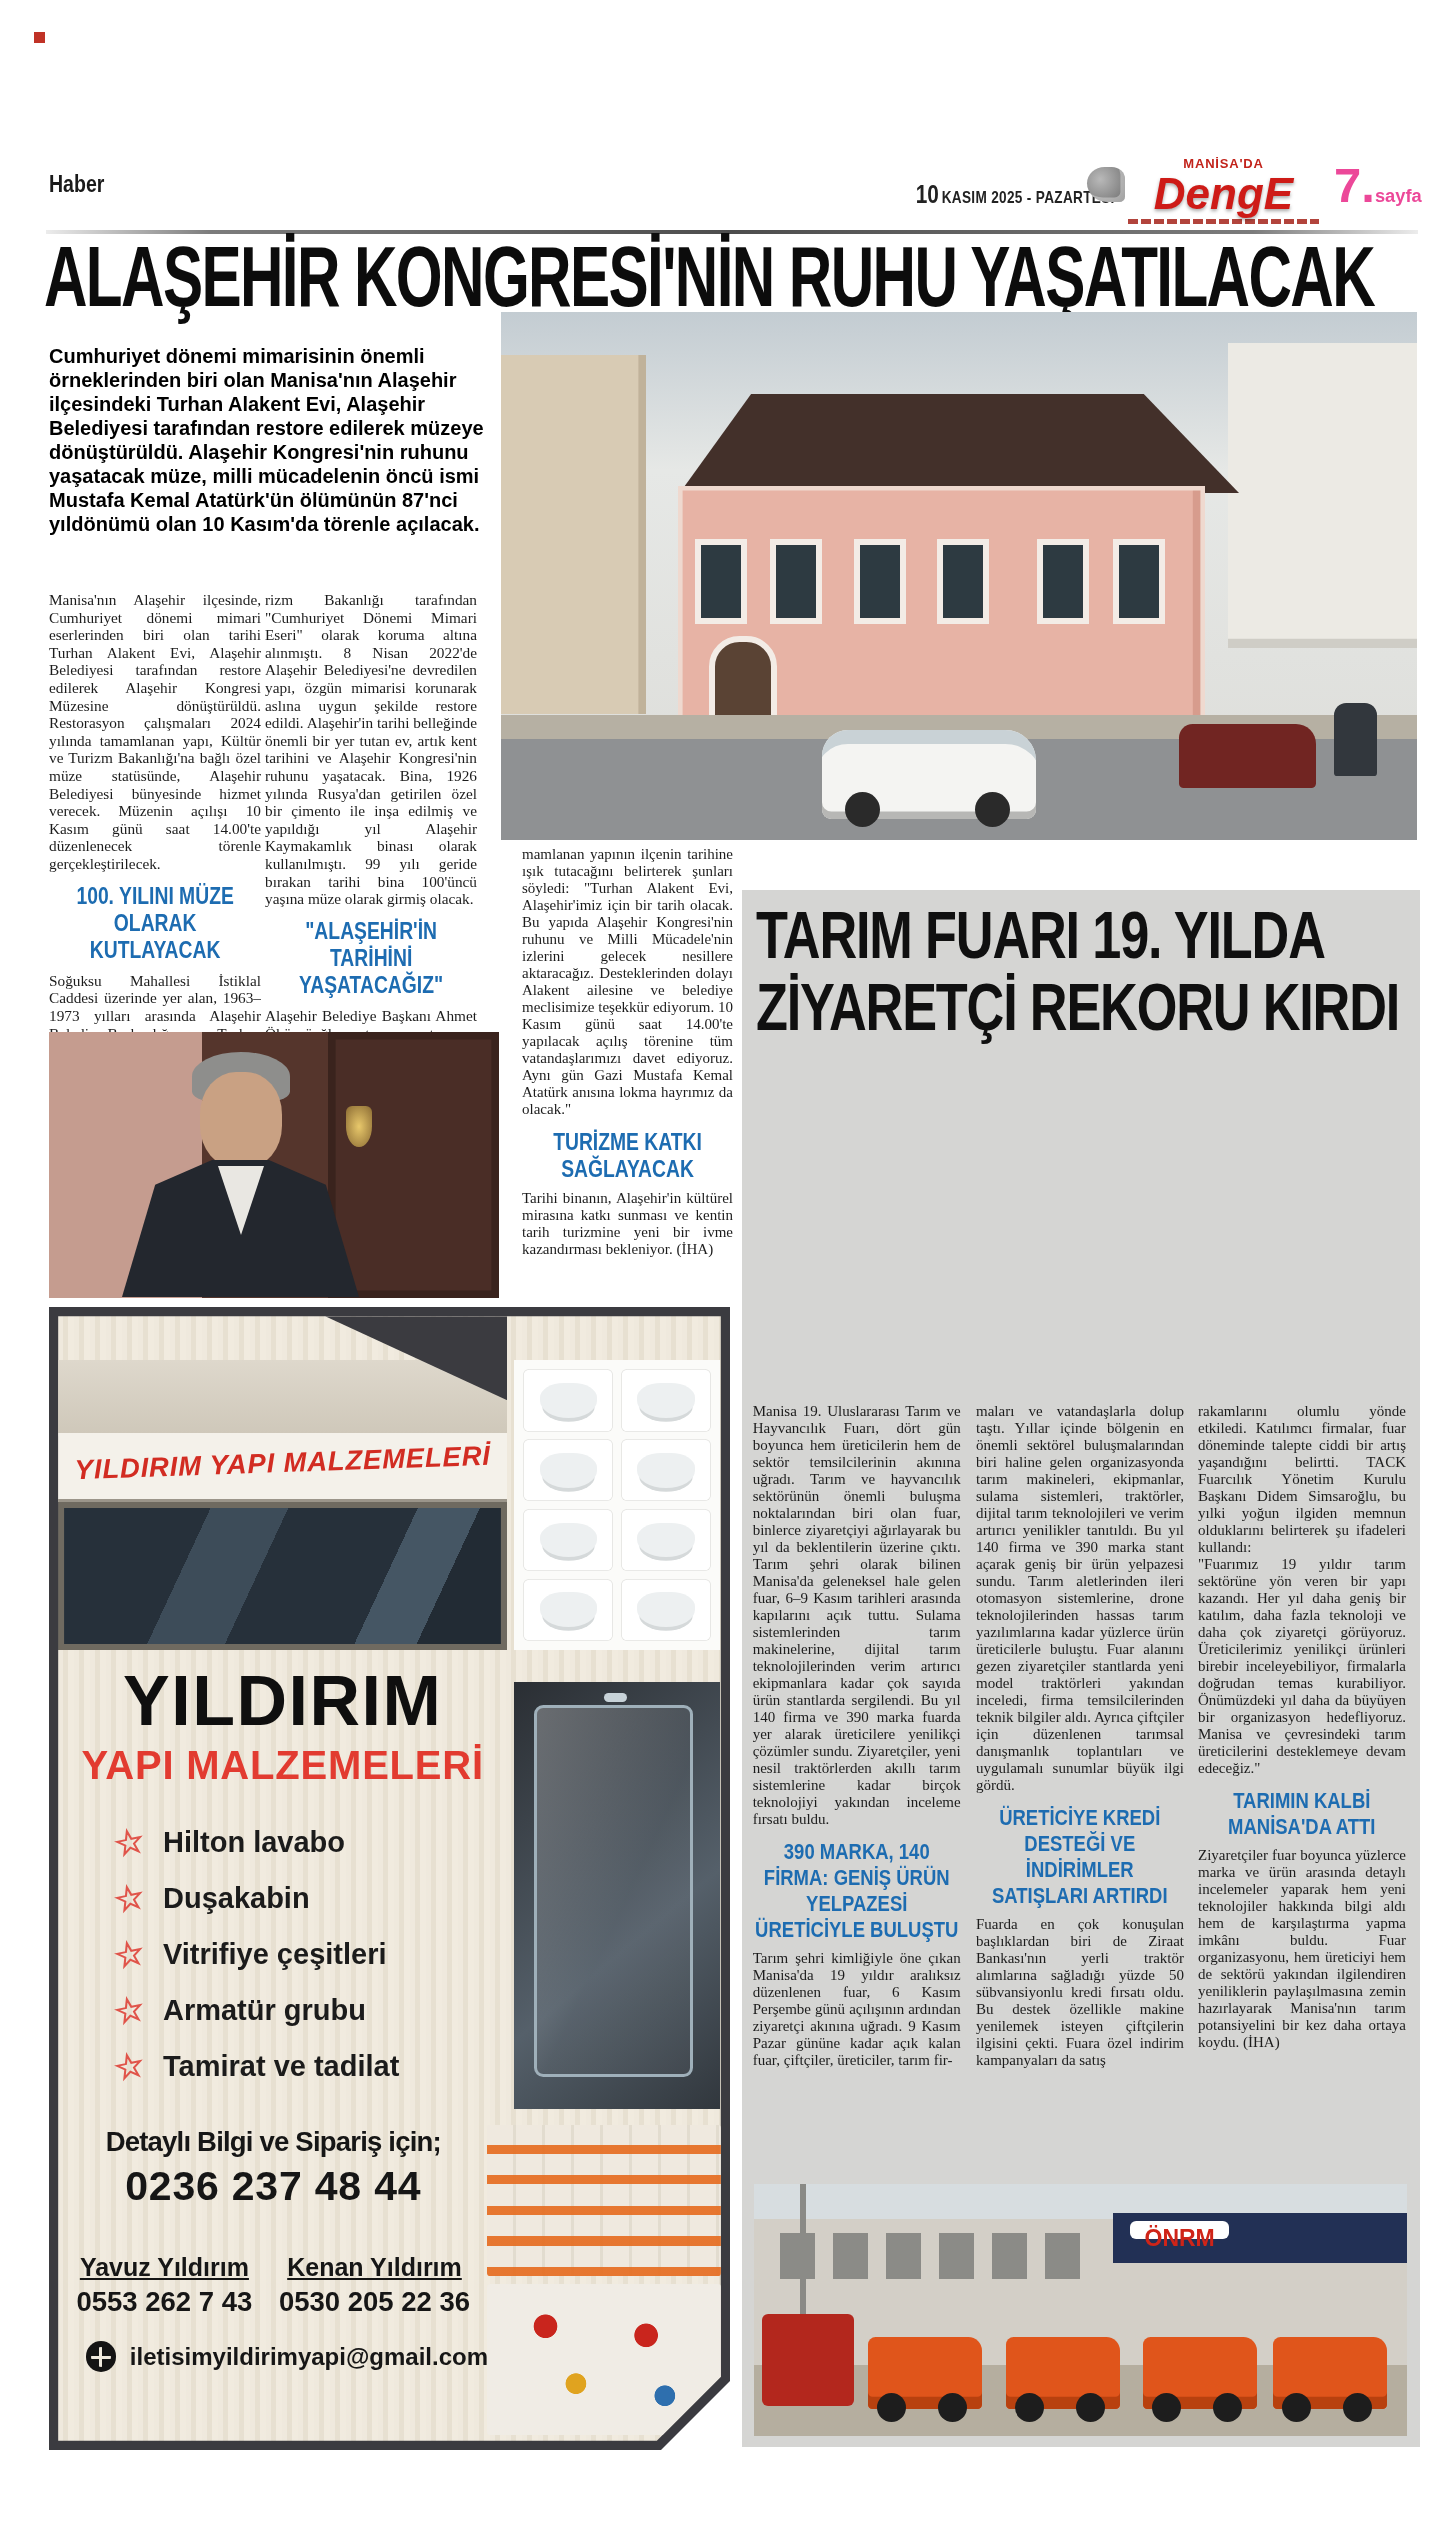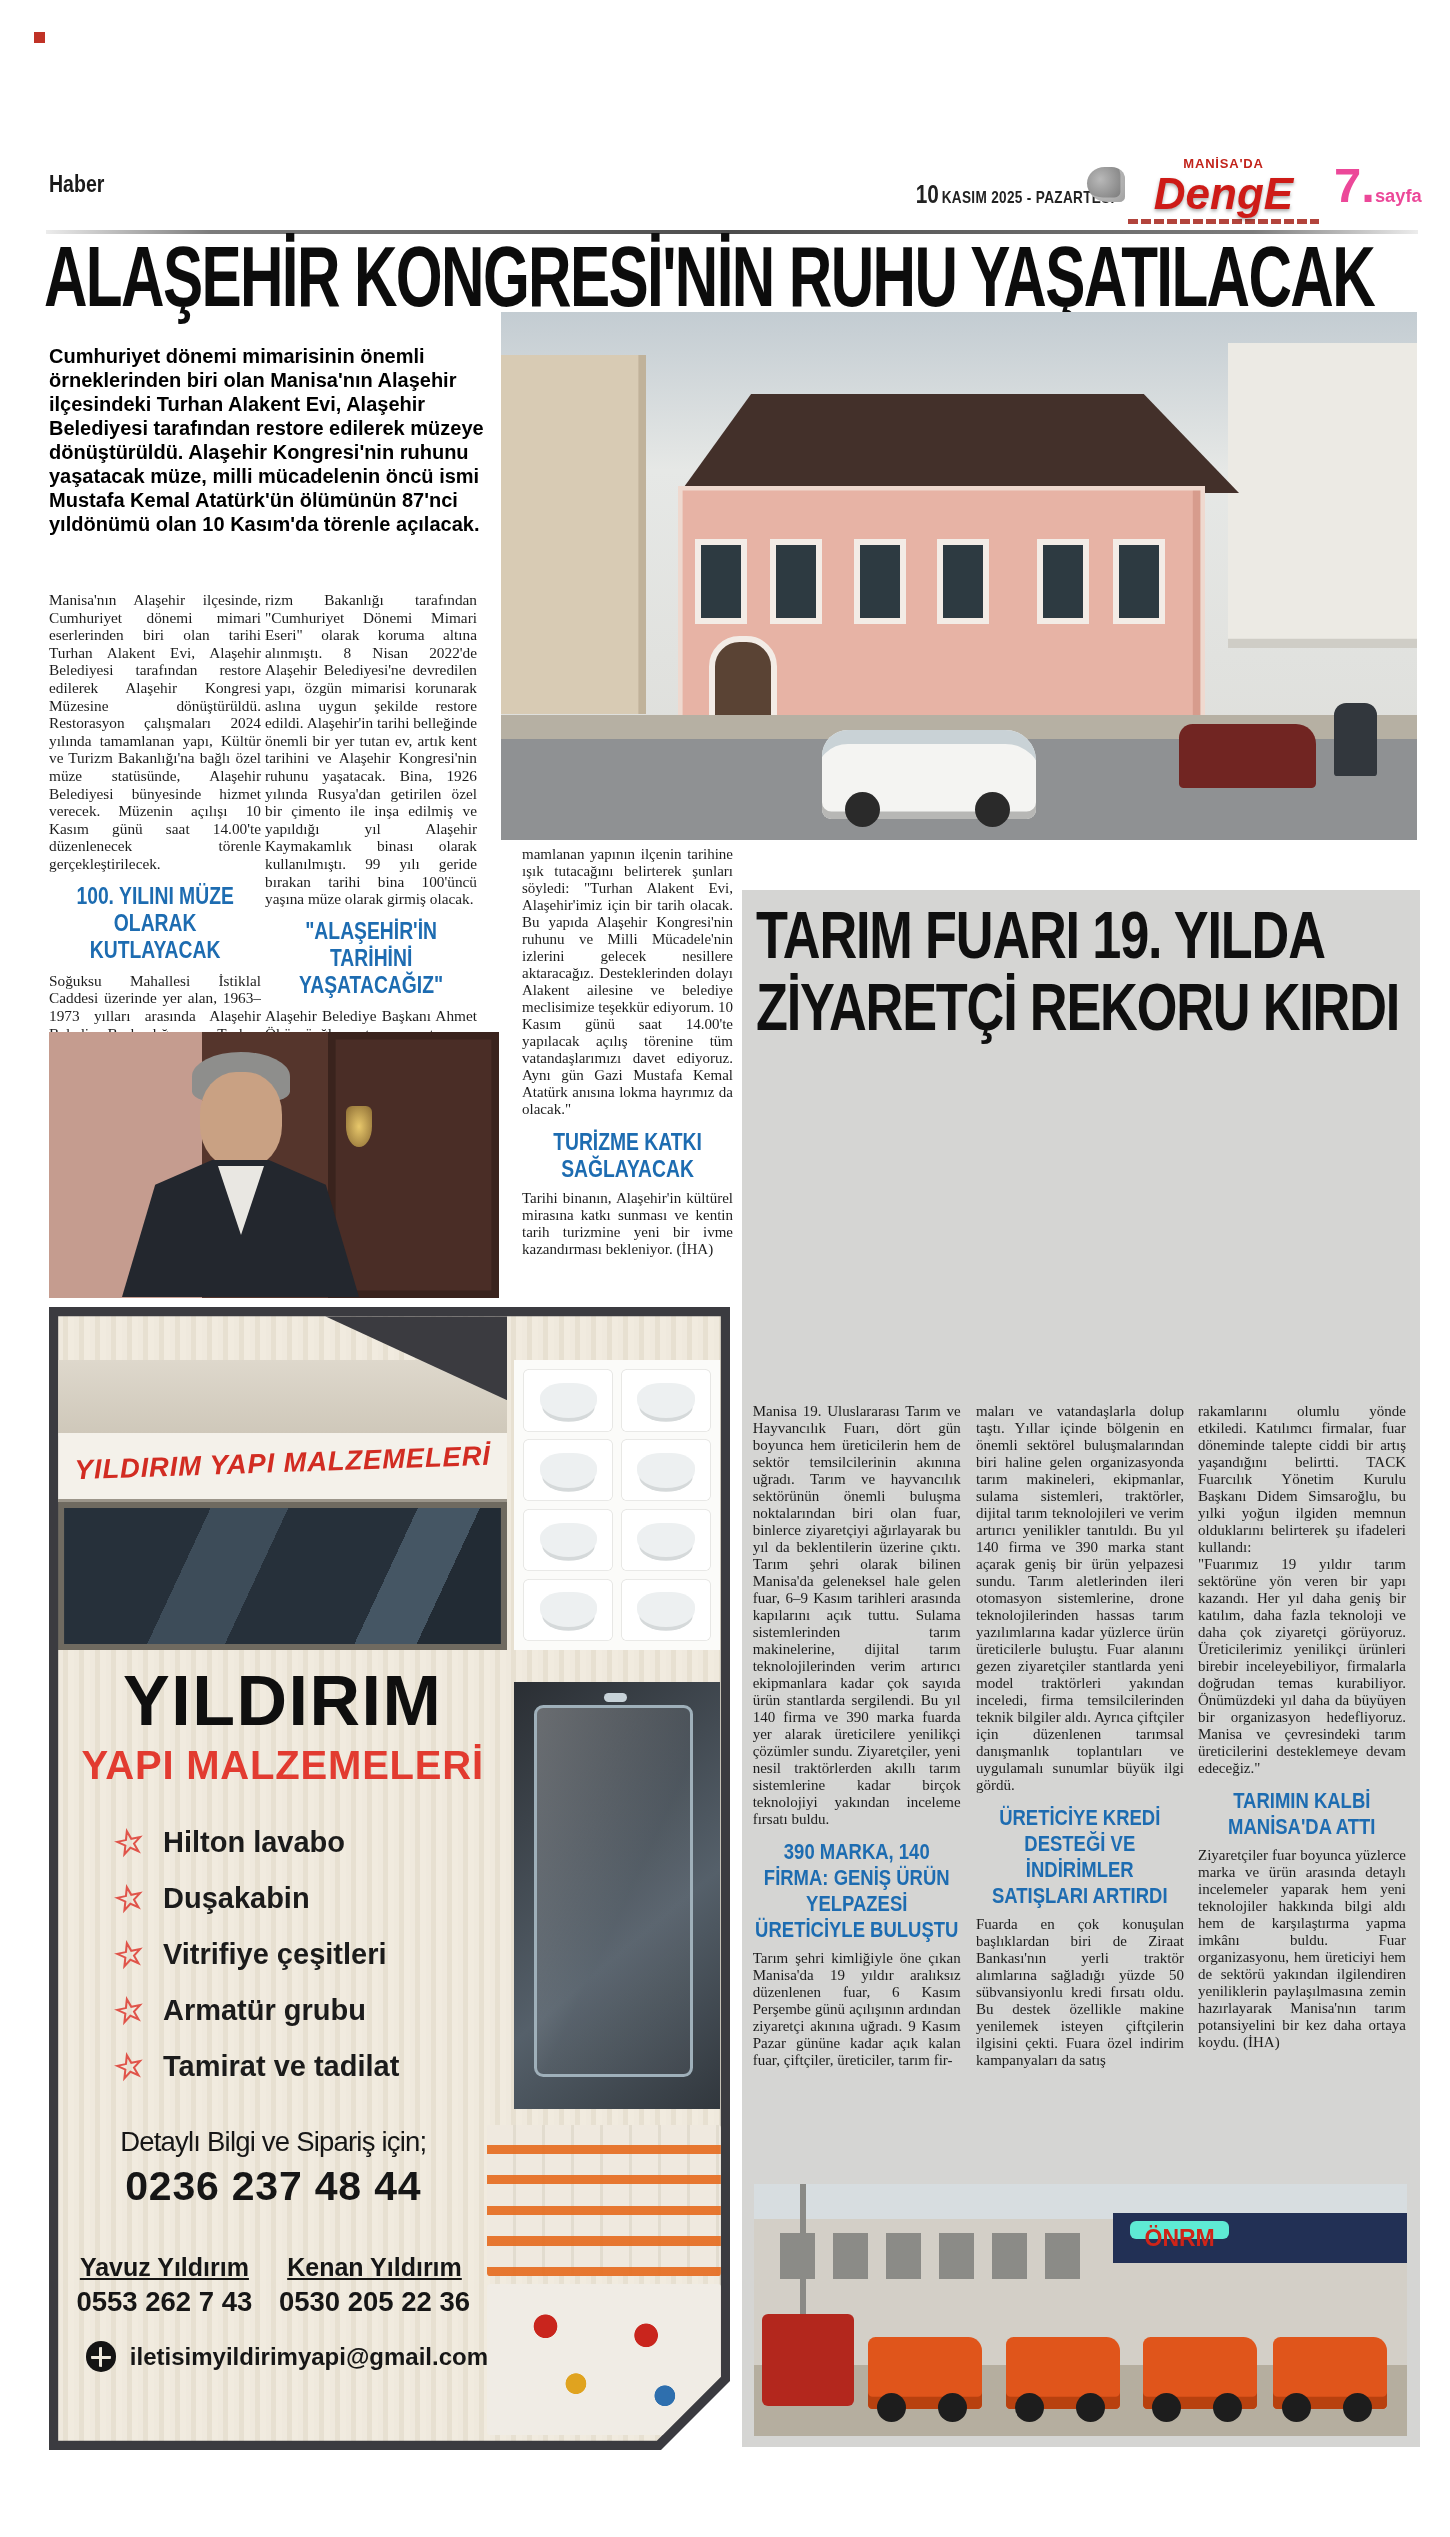--- a/index.html
+++ b/index.html
@@ -68,21 +68,21 @@
   .my-door{left:62%;top:0;width:38%;height:100%;background:#4a2d26;box-shadow:inset 0 0 0 7.6px #3a231d;}
   .my-lamp{left:66%;top:28%;width:26px;height:41px;background:radial-gradient(#e8c86b,#8a6a33);border-radius:6.1px 6.1px 50% 50%;}
   .my-hair{left:143px;top:20px;width:98px;height:49px;background:#8e8e8c;border-radius:50% 50% 20% 20%;}
   .my-face{left:151px;top:40px;width:82px;height:96px;background:#c9a183;border-radius:44%;}
   .my-body{left:73px;top:128px;width:237px;height:137px;background:#23272e;
         clip-path:polygon(0 100%,14% 18%,38% 0,62% 0,86% 18%,100% 100%);}
   .my-shirt{left:169px;top:134px;width:46px;height:69px;background:#e9e7e2;clip-path:polygon(0 0,100% 0,50% 100%);}
   
   .tractors{left:754px;top:2184px;width:653px;height:252px;background:linear-gradient(#d7dde0 0 14%,#d3cfc7 14% 72%,#b5ae9f 72%);}
   .tr-sign{left:55%;top:29px;width:45%;height:50px;background:#223055;}
-  .tr-signbox{position:absolute;left:17px;top:7.6px;width:99px;height:18px;background:#5eead4;border-radius:6.1px;
+  .tr-signbox{position:absolute;left:17px;top:7.6px;width:99px;height:18px;background:#ffffff;border-radius:6.1px;
         font:800 23px/35px "Liberation Sans",sans-serif;color:#cf2418;text-align:center;}
   .tr-windows{left:4%;top:49px;width:48%;height:46px;
         background:repeating-linear-gradient(90deg,#8b8b87 0 35px,#d3cfc7 35px 53px);}
   .tr-pole{left:7%;top:0;width:6.1px;height:176px;background:#8a8a86;}
   .tr-machine{position:absolute;bottom:27.5px;width:114px;height:72px;background:#e0551b;border-radius:7.6px 13.7px 4.6px 4.6px;
         box-shadow:inset 0 -12.2px 0 #b8410f;}
   .tr-machine::after{content:"";position:absolute;left:9.2px;bottom:-13.7px;width:29px;height:29px;border-radius:50%;
         background:#1d1d1d;box-shadow:61px 0 0 #1d1d1d;}
   .tm1{left:114px;}.tm2{left:252px;}.tm3{left:389px;}.tm4{left:519px;}
   .tr-red{position:absolute;left:7.6px;bottom:30.5px;width:92px;height:92px;background:#b3271d;border-radius:6.1px;}
@@ -122,21 +122,21 @@
         font:700 29px "Liberation Sans",sans-serif;color:#1b1b1b;}
   .star{font-size:34px;color:#e0544a;line-height:30.5px;transform:rotate(-12deg);}
   .shower{position:absolute;left:456px;top:366px;width:206px;height:427px;
         background:linear-gradient(140deg,#2a2e33,#55606a 60%,#31373d);}
   .shower::before{content:"";position:absolute;left:20px;top:23px;width:153px;height:366px;
         border:3.1px solid #9fb0ba;border-radius:9.2px;
         background:linear-gradient(115deg,rgba(255,255,255,.28),rgba(255,255,255,.04) 55%);}
   .shower::after{content:"";position:absolute;left:90px;top:10.7px;width:23px;height:9.2px;border-radius:4.6px;background:#c7d2d8;}
   .contact{position:absolute;left:6.1px;top:810px;width:418px;text-align:center;color:#161616;
         font-family:"Liberation Sans",sans-serif;}
-  .contact-heading{font-weight:400;font-size:27.5px;letter-spacing:-0.8px;}
+  .contact-heading{font-weight:700;font-size:27.5px;letter-spacing:-0.8px;}
   .contact-phone{font-weight:800;font-size:41px;margin-top:4.6px;letter-spacing:0.8px;}
   .contact-people{display:flex;justify-content:space-between;margin:43px 12.2px 0 12.2px;}
   .contact-people .name{font-weight:800;font-size:25px;text-decoration:underline;}
   .contact-people .pnum{font-weight:600;font-size:27.5px;margin-top:4.6px;}
   .addr-row{display:flex;align-items:center;gap:13.7px;text-align:left;margin:34px 0 0 21.4px;}
   .addr-row.email-row{margin-top:23px;}
   .addr-text{font-weight:700;font-size:22px;line-height:27.5px;}
   .email-text{font-weight:700;font-size:24px;}
   .pin-icon{width:26px;height:26px;border-radius:50% 50% 50% 0;transform:rotate(-45deg);
         background:#141414;position:relative;flex:none;}

